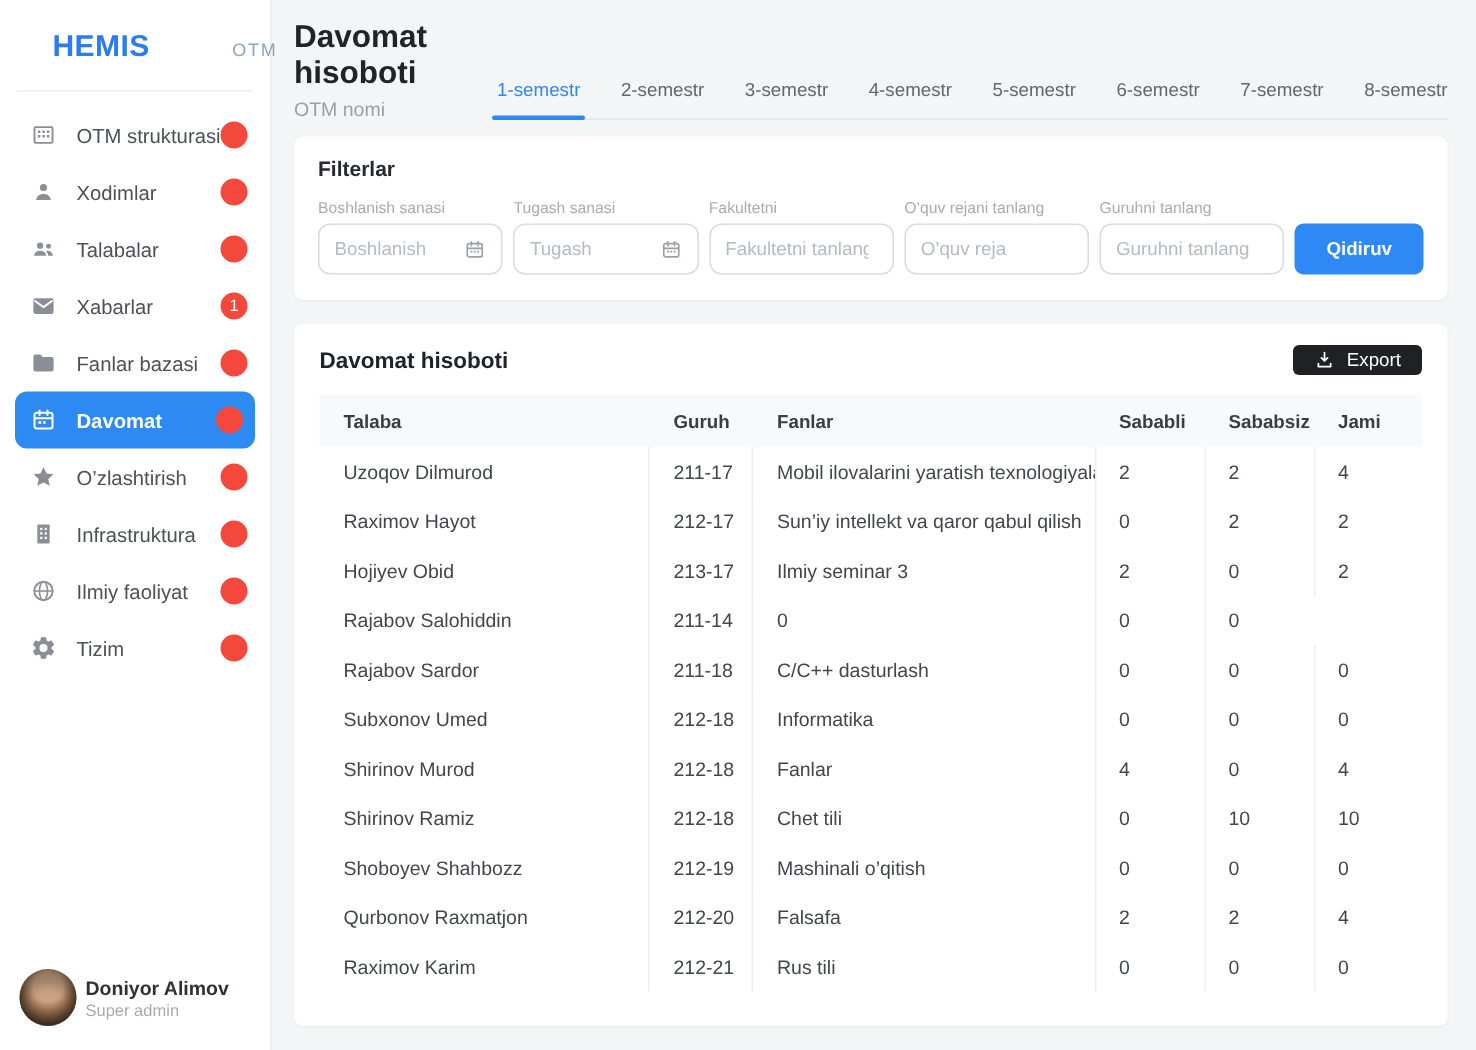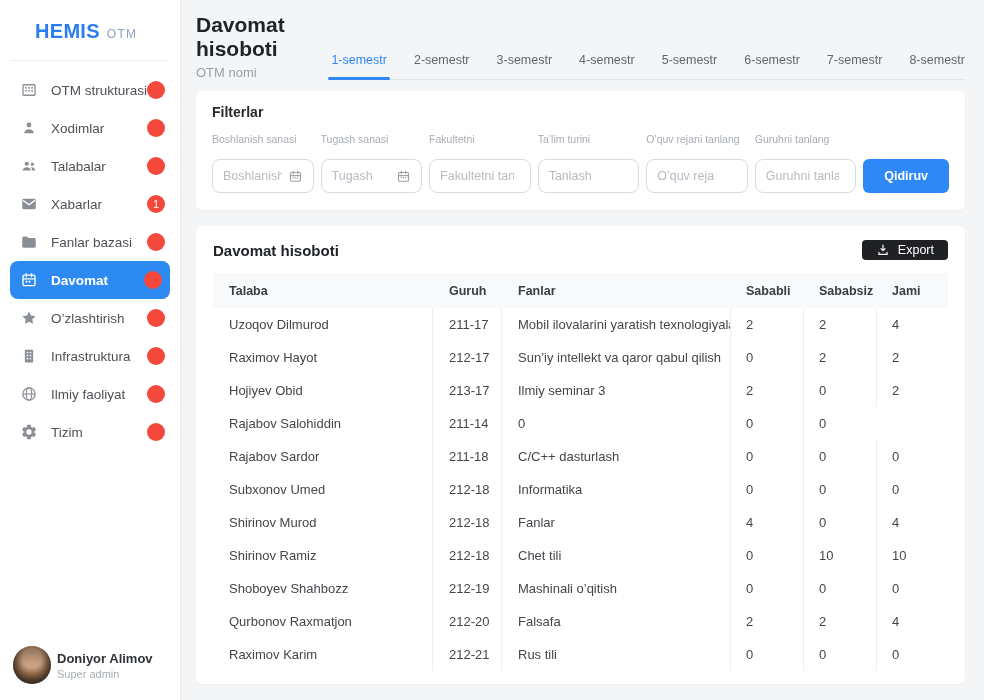--- a/index.html
+++ b/index.html
@@ -4,21 +4,21 @@
 <style>
   * { margin:0; padding:0; box-sizing:border-box; }
   html,body { width:984px; height:700px; }
   body { font-family:"Liberation Sans","DejaVu Sans",sans-serif; background:#f4f5f6; color:#3c4045; overflow:hidden; }
   .app { display:flex; width:984px; height:700px; }
 
   
   .sidebar { width:181px; background:#fff; border-right:1px solid #e8eaed; position:relative; padding-top:20px; flex:none; }
   .logo { padding-left:35px; display:flex; align-items:baseline; gap:7px; }
   .logo-brand { font-size:20px; font-weight:bold; color:#2b7cf2; letter-spacing:.3px; }
-  .logo-suffix { font-size:12px; color:#90a2bd; letter-spacing:1.2px; }
+  .logo-suffix { font-size:12px; color:#90a2bd; letter-spacing:1.2px;margin-left:48px; }
   .sidebar-divider { border-top:1px solid #ededef; margin:17px 11px 10px 11px; }
   .nav { display:flex; flex-direction:column; }
   .nav-item { display:flex; align-items:center; height:38px; padding-left:20px; gap:13px; font-size:13.5px; color:#4d5156; cursor:pointer; position:relative; }
   .nav-item .nav-icon { width:18px; height:18px; color:#8a8f96; display:flex; align-items:center; justify-content:center; flex:none; }
   .nav-item .nav-icon svg { width:18px; height:18px; display:block; }
   .nav-item.active { background:#2e8af3; color:#fff; margin:0 10px; padding-left:10px; border-radius:8px; font-weight:bold; }
   .nav-item.active .nav-icon { color:#fff; }
   .nav-badge { position:absolute; right:15px; top:50%; transform:translateY(-50%); background:#f5483c; color:#fff; width:18px; height:18px; border-radius:50%; font-size:11px; display:flex; align-items:center; justify-content:center; }
   .nav-item.active .nav-badge { right:8px; }
   .user { position:absolute; left:13px; bottom:16px; display:flex; align-items:center; gap:6px; cursor:pointer; }
@@ -36,21 +36,21 @@
   .tabs { display:flex; gap:27px; border-bottom:1px solid #e3e5e8; padding-bottom:12px; align-self:flex-end;margin-left:36px; }
   .tab { font-size:12.5px; color:#62676d; cursor:pointer; position:relative; white-space:nowrap; background:none; border:none; font-family:inherit; }
   .tab.active { color:#2f86f4; }
   .tab.active::after { content:""; position:absolute; left:-3px; right:-3px; bottom:-13px; height:3px; background:#2f86f4; border-radius:2px; }
 
   
   .filter-card { margin-top:11px; background:#fff; border-radius:6px; padding:13px 16px 17px 16px; box-shadow:0 1px 2px rgba(0,0,0,.03); }
   .filter-title { font-size:14px; font-weight:bold; color:#26292e; }
   .filter-row { display:flex; gap:7px; margin-top:13px; align-items:flex-end; }
   .field { flex:1; min-width:0; }
-  .field-label { display:block; font-size:10.5px; color:#a7acb4; margin-bottom:14px; white-space:nowrap; overflow:hidden; }
+  .field-label { display:block; font-size:10.5px; color:#a7acb4; margin-bottom:4px; white-space:nowrap; overflow:hidden; }
   .control { height:34px; border:1px solid #d8dbe0; border-radius:8px; display:flex; align-items:center; padding:0 10px; background:#fff; gap:6px; }
   .control input { border:none; outline:none; width:100%; font-size:12.5px; font-family:inherit; color:#3c4045; background:transparent; min-width:0; }
   .control input::placeholder { color:#b6bbc2; }
   .control .cal-icon { color:#9aa0a6; flex:none; display:flex; }
   .search-btn { flex:none; height:34px; padding:0 21px; background:#2e89f6; color:#fff; font-weight:bold; font-size:12.5px; border:none; border-radius:6px; cursor:pointer; font-family:inherit; }
 
   
   .table-card { margin-top:16px; background:#fff; border-radius:6px; padding:14px 17px 16px 17px; flex:1; box-shadow:0 1px 2px rgba(0,0,0,.03); display:flex; flex-direction:column; min-height:0; }
   .card-head { display:flex; justify-content:space-between; align-items:center; }
   .card-title { font-size:15px; font-weight:bold; color:#202428; }
@@ -271,27 +271,20 @@
   </div>
 
   <div class="field">
     <label class="field-label">Fakultetni</label>
     <div class="control">
       <input type="text" placeholder="Fakultetni tanlang" style="">
       <span class="cal-icon" hidden=""></span>
     </div>
   </div>
 
-  <div class="field">
-    <label class="field-label">Ta’lim turini</label>
-    <div class="control">
-      <input type="text" placeholder="Tanlash" style="">
-      <span class="cal-icon" hidden=""></span>
-    </div>
-  </div>
 
   <div class="field">
     <label class="field-label">O’quv rejani tanlang</label>
     <div class="control">
       <input type="text" placeholder="O’quv reja" style="">
       <span class="cal-icon" hidden=""></span>
     </div>
   </div>
 
   <div class="field">

